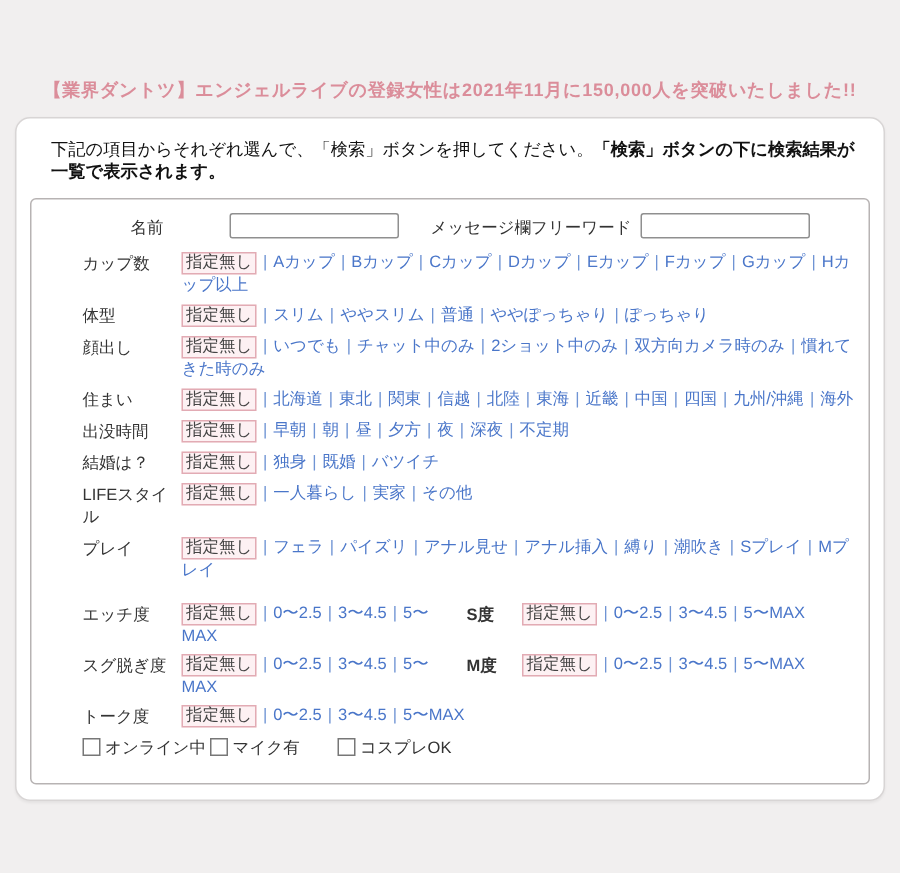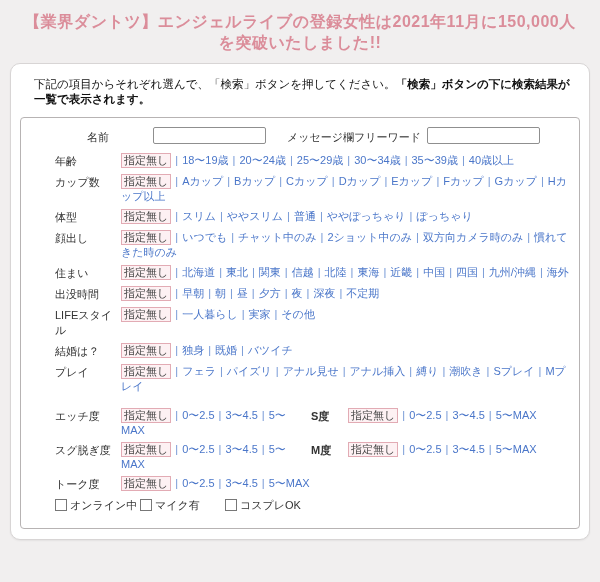--- a/index.html
+++ b/index.html
@@ -6,23 +6,24 @@
   html, body { width: 600px; height: 582px; overflow: hidden; }
   body {
     background: #f1efef;
     font-family: "Liberation Sans", "DejaVu Sans", sans-serif;
     color: #333;
   }
   .banner {
     text-align: center;
     color: #db8d9a;
     font-weight: bold;
-    font-size: 16px;
+    font-size: 12px;
     padding: 12px 18px 9px;
     letter-spacing: 0.5px;
+    margin-top: 40px;
   }
   .outer {
     margin: 0 10px;
     background: #fff;
     border: 1px solid #d8d5d5;
     border-radius: 10px;
     box-shadow: 0 1px 2px rgba(0,0,0,0.06);
     padding: 13px 9px 10px;
   }
   .instruction {
@@ -98,50 +99,46 @@
 
     <div class="row name-row">
       <span class="rlabel">名前</span>
       <input class="tinput" type="text" value="" style="">
       <span class="fw-label">メッセージ欄フリーワード</span>
       <input class="tinput" type="text" value="" style="">
     </div>
 
     <div id="filter-rows">
         <div class="row">
-          <span class="rlabel">年齢</span>
-          <span class="rvalue"><a class="chip">指定無し</a><span class="sep">|</span><a class="opt">18〜19歳</a><span class="sep">|</span><a class="opt">20〜24歳</a><span class="sep">|</span><a class="opt">25〜29歳</a><span class="sep">|</span><a class="opt">30〜34歳</a><span class="sep">|</span><a class="opt">35〜39歳</a><span class="sep">|</span><a class="opt">40歳以上</a></span>
-        </div>
-        <div class="row">
           <span class="rlabel">カップ数</span>
           <span class="rvalue"><a class="chip">指定無し</a><span class="sep">|</span><a class="opt">Aカップ</a><span class="sep">|</span><a class="opt">Bカップ</a><span class="sep">|</span><a class="opt">Cカップ</a><span class="sep">|</span><a class="opt">Dカップ</a><span class="sep">|</span><a class="opt">Eカップ</a><span class="sep">|</span><a class="opt">Fカップ</a><span class="sep">|</span><a class="opt">Gカップ</a><span class="sep">|</span><a class="opt">Hカップ以上</a></span>
         </div>
         <div class="row">
           <span class="rlabel">体型</span>
           <span class="rvalue"><a class="chip">指定無し</a><span class="sep">|</span><a class="opt">スリム</a><span class="sep">|</span><a class="opt">ややスリム</a><span class="sep">|</span><a class="opt">普通</a><span class="sep">|</span><a class="opt">ややぽっちゃり</a><span class="sep">|</span><a class="opt">ぽっちゃり</a></span>
         </div>
         <div class="row">
           <span class="rlabel">顔出し</span>
           <span class="rvalue"><a class="chip">指定無し</a><span class="sep">|</span><a class="opt">いつでも</a><span class="sep">|</span><a class="opt">チャット中のみ</a><span class="sep">|</span><a class="opt">2ショット中のみ</a><span class="sep">|</span><a class="opt">双方向カメラ時のみ</a><span class="sep">|</span><a class="opt">慣れてきた時のみ</a></span>
         </div>
         <div class="row">
           <span class="rlabel">住まい</span>
           <span class="rvalue"><a class="chip">指定無し</a><span class="sep">|</span><a class="opt">北海道</a><span class="sep">|</span><a class="opt">東北</a><span class="sep">|</span><a class="opt">関東</a><span class="sep">|</span><a class="opt">信越</a><span class="sep">|</span><a class="opt">北陸</a><span class="sep">|</span><a class="opt">東海</a><span class="sep">|</span><a class="opt">近畿</a><span class="sep">|</span><a class="opt">中国</a><span class="sep">|</span><a class="opt">四国</a><span class="sep">|</span><a class="opt">九州/沖縄</a><span class="sep">|</span><a class="opt">海外</a></span>
         </div>
         <div class="row">
           <span class="rlabel">出没時間</span>
           <span class="rvalue"><a class="chip">指定無し</a><span class="sep">|</span><a class="opt">早朝</a><span class="sep">|</span><a class="opt">朝</a><span class="sep">|</span><a class="opt">昼</a><span class="sep">|</span><a class="opt">夕方</a><span class="sep">|</span><a class="opt">夜</a><span class="sep">|</span><a class="opt">深夜</a><span class="sep">|</span><a class="opt">不定期</a></span>
         </div>
         <div class="row">
+          <span class="rlabel">結婚は？</span>
+          <span class="rvalue"><a class="chip">指定無し</a><span class="sep">|</span><a class="opt">独身</a><span class="sep">|</span><a class="opt">既婚</a><span class="sep">|</span><a class="opt">バツイチ</a></span>
+        </div>
+        <div class="row">
           <span class="rlabel">LIFEスタイル</span>
           <span class="rvalue"><a class="chip">指定無し</a><span class="sep">|</span><a class="opt">一人暮らし</a><span class="sep">|</span><a class="opt">実家</a><span class="sep">|</span><a class="opt">その他</a></span>
-        </div>
-        <div class="row">
-          <span class="rlabel">結婚は？</span>
-          <span class="rvalue"><a class="chip">指定無し</a><span class="sep">|</span><a class="opt">独身</a><span class="sep">|</span><a class="opt">既婚</a><span class="sep">|</span><a class="opt">バツイチ</a></span>
         </div>
         <div class="row">
           <span class="rlabel">プレイ</span>
           <span class="rvalue"><a class="chip">指定無し</a><span class="sep">|</span><a class="opt">フェラ</a><span class="sep">|</span><a class="opt">パイズリ</a><span class="sep">|</span><a class="opt">アナル見せ</a><span class="sep">|</span><a class="opt">アナル挿入</a><span class="sep">|</span><a class="opt">縛り</a><span class="sep">|</span><a class="opt">潮吹き</a><span class="sep">|</span><a class="opt">Sプレイ</a><span class="sep">|</span><a class="opt">Mプレイ</a></span>
         </div>
       </div>
 
     <div id="score-rows" class="gap-before">
         <div class="row score-row">
           <span class="rlabel">エッチ度</span>

